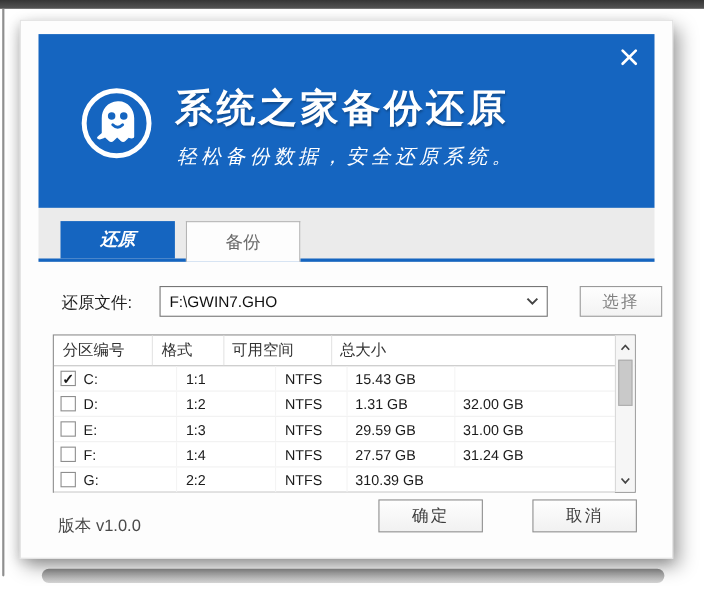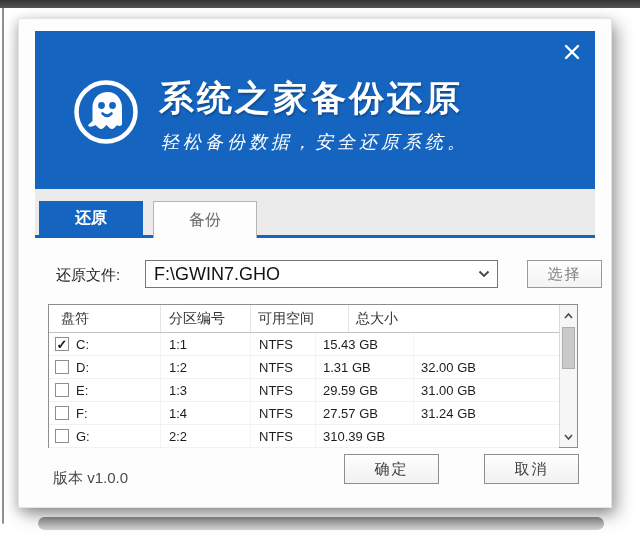--- a/index.html
+++ b/index.html
@@ -35,30 +35,30 @@
   .app-subtitle { position:absolute; left:126px; top:99px; color:#fff;
     font-size:18px; letter-spacing:4px; white-space:nowrap;
     font-family:"DejaVu Serif", serif; font-style:italic; }
 
   
   .tab-strip { position:absolute; left:16px; top:170px; width:560px; height:49px;
     background:#ebebeb; border-bottom:3px solid #1565c0;
     display:flex; align-items:flex-end; }
   .tab { width:104px; height:34px; display:flex; align-items:center; justify-content:center;
     font-size:16px; cursor:pointer; }
-  .tab.active { margin-left:4px; background:#1565c0; color:#fff; font-weight:bold; }
+  .tab.active { margin-left:20px; background:#1565c0; color:#fff; font-weight:bold;font-style:italic; }
   .tab.inactive { margin-left:10px; background:#fdfdfd; border:1px solid #b5b5b5;
     border-bottom:none; color:#6b6b6b; height:37px; position:relative; top:3px; }
 
   
   .file-row { position:absolute; left:36px; top:241px; width:545px; height:28px; }
   .file-label { position:absolute; left:1px; top:6px; font-size:15px; color:#1c1c1c; }
   .combo { position:absolute; left:90px; top:0; width:353px; height:28px;
     background:#fff; border:1px solid #767676; display:flex; align-items:center; }
-  .combo-text { flex:1; padding-left:8px; font-size:18px; color:#111;
+  .combo-text { flex:1; padding-left:8px; font-size:14px; color:#111;
     white-space:nowrap; overflow:hidden; }
   .combo-arrow { width:26px; display:flex; align-items:center; justify-content:center; cursor:pointer; }
   .choose-btn { position:absolute; left:472px; top:0; width:75px; height:28px;
     background:linear-gradient(#fefefe,#f3f3f3); border:1px solid #9a9a9a;
     color:#808080; font-size:15px; display:flex; align-items:center; justify-content:center;
     letter-spacing:2px; cursor:pointer; }
 
   
   .dtable { position:absolute; left:29px; top:285px; width:530px; height:144px;
     background:#fff; border:1px solid #8e8e8e; }
@@ -141,22 +141,22 @@
           <svg width="12" height="8" viewBox="0 0 12 8">
             <polyline points="1.5,1.5 6,6 10.5,1.5" fill="none" stroke="#444" stroke-width="1.8"></polyline>
           </svg>
         </div>
       </div>
       <div class="choose-btn">选择</div>
     </div>
 
     <div class="dtable">
       <div class="thead">
-        <div class="cell c1">盘符</div>
         <div class="cell c2">分区编号</div>
+        <div class="cell c3">格式</div>
         <div class="cell c4">可用空间</div>
         <div class="cell c5">总大小</div>
       </div>
       <div class="tbody">
         <div class="trow">
           <div class="cell c1">
               <span class="cb">✓</span>
               <span>C:</span>
             </div>
           <div class="cell c2">1:1</div>

